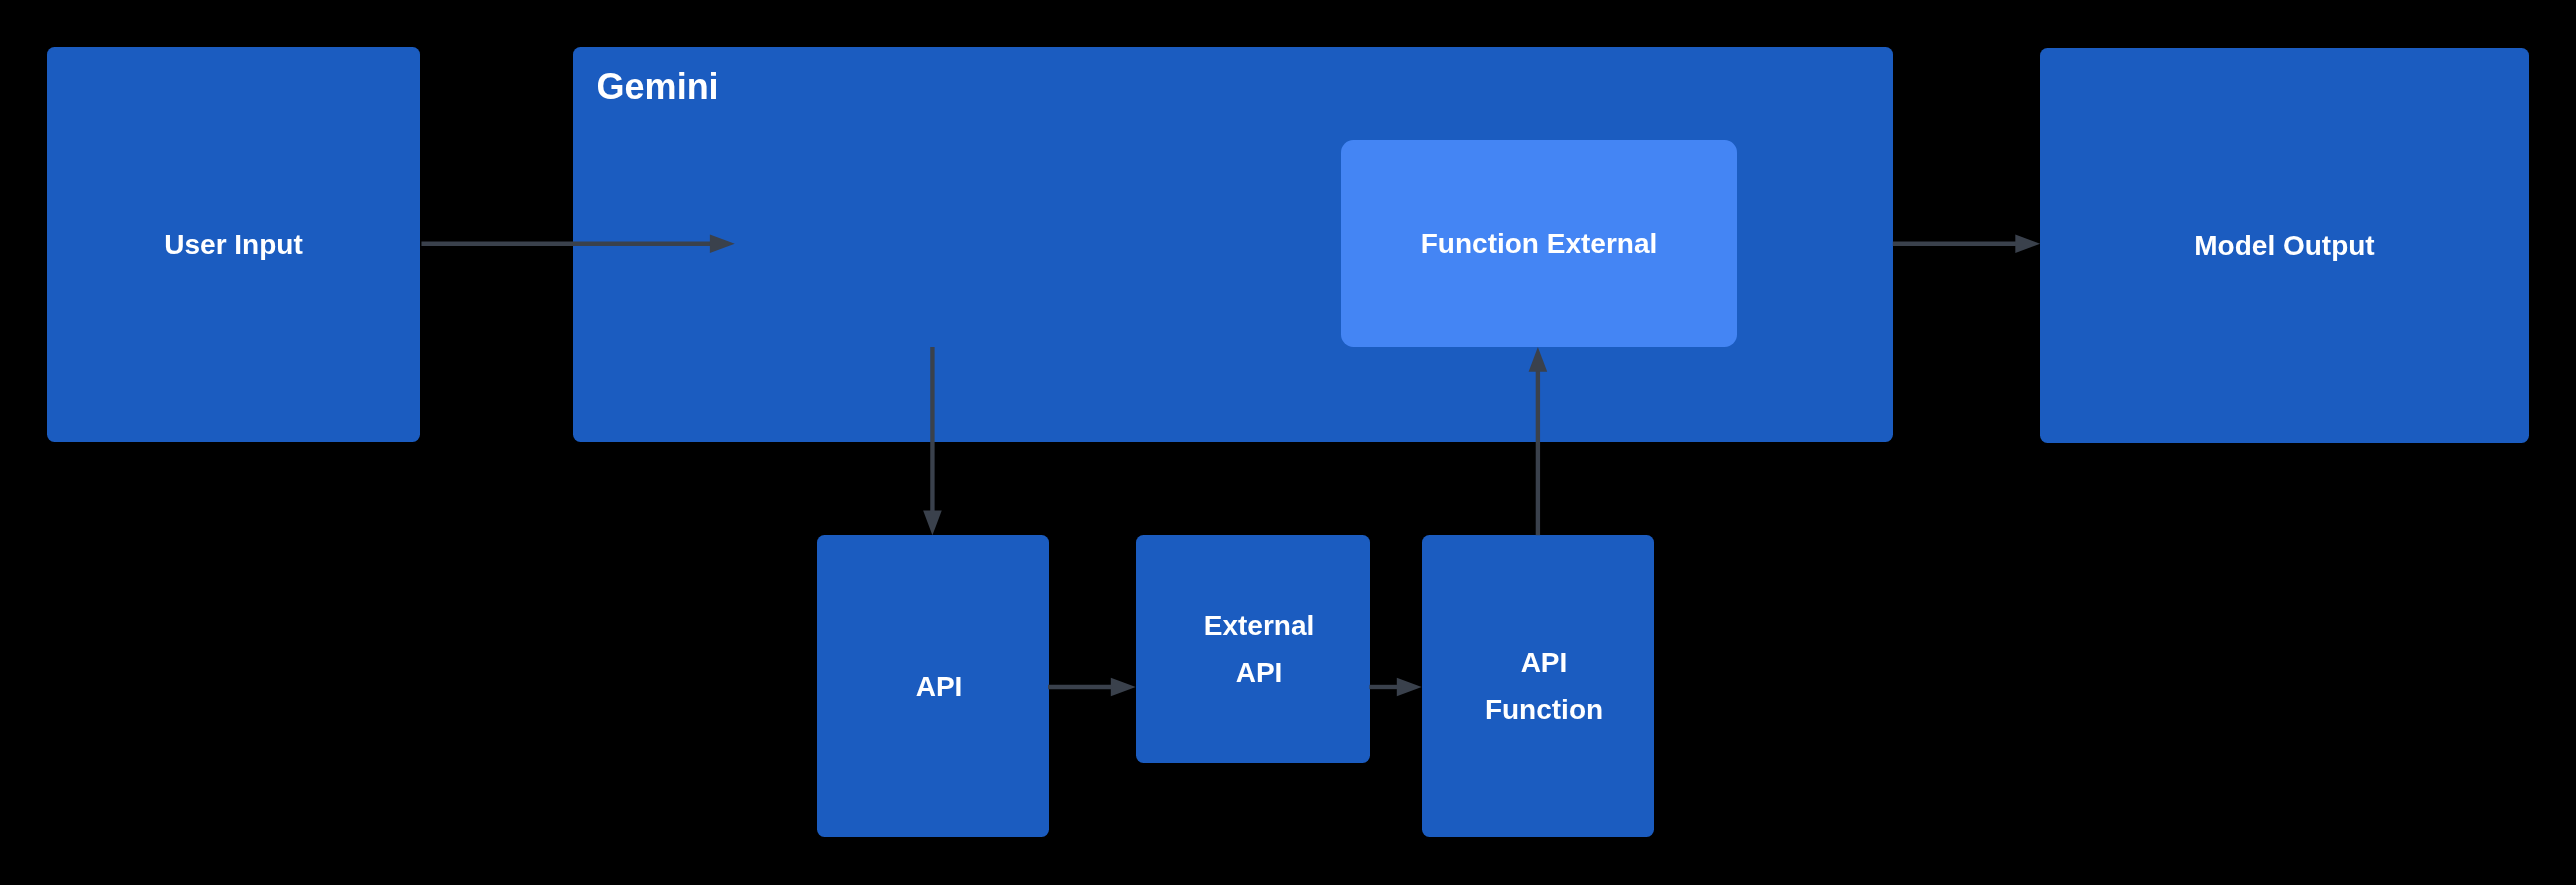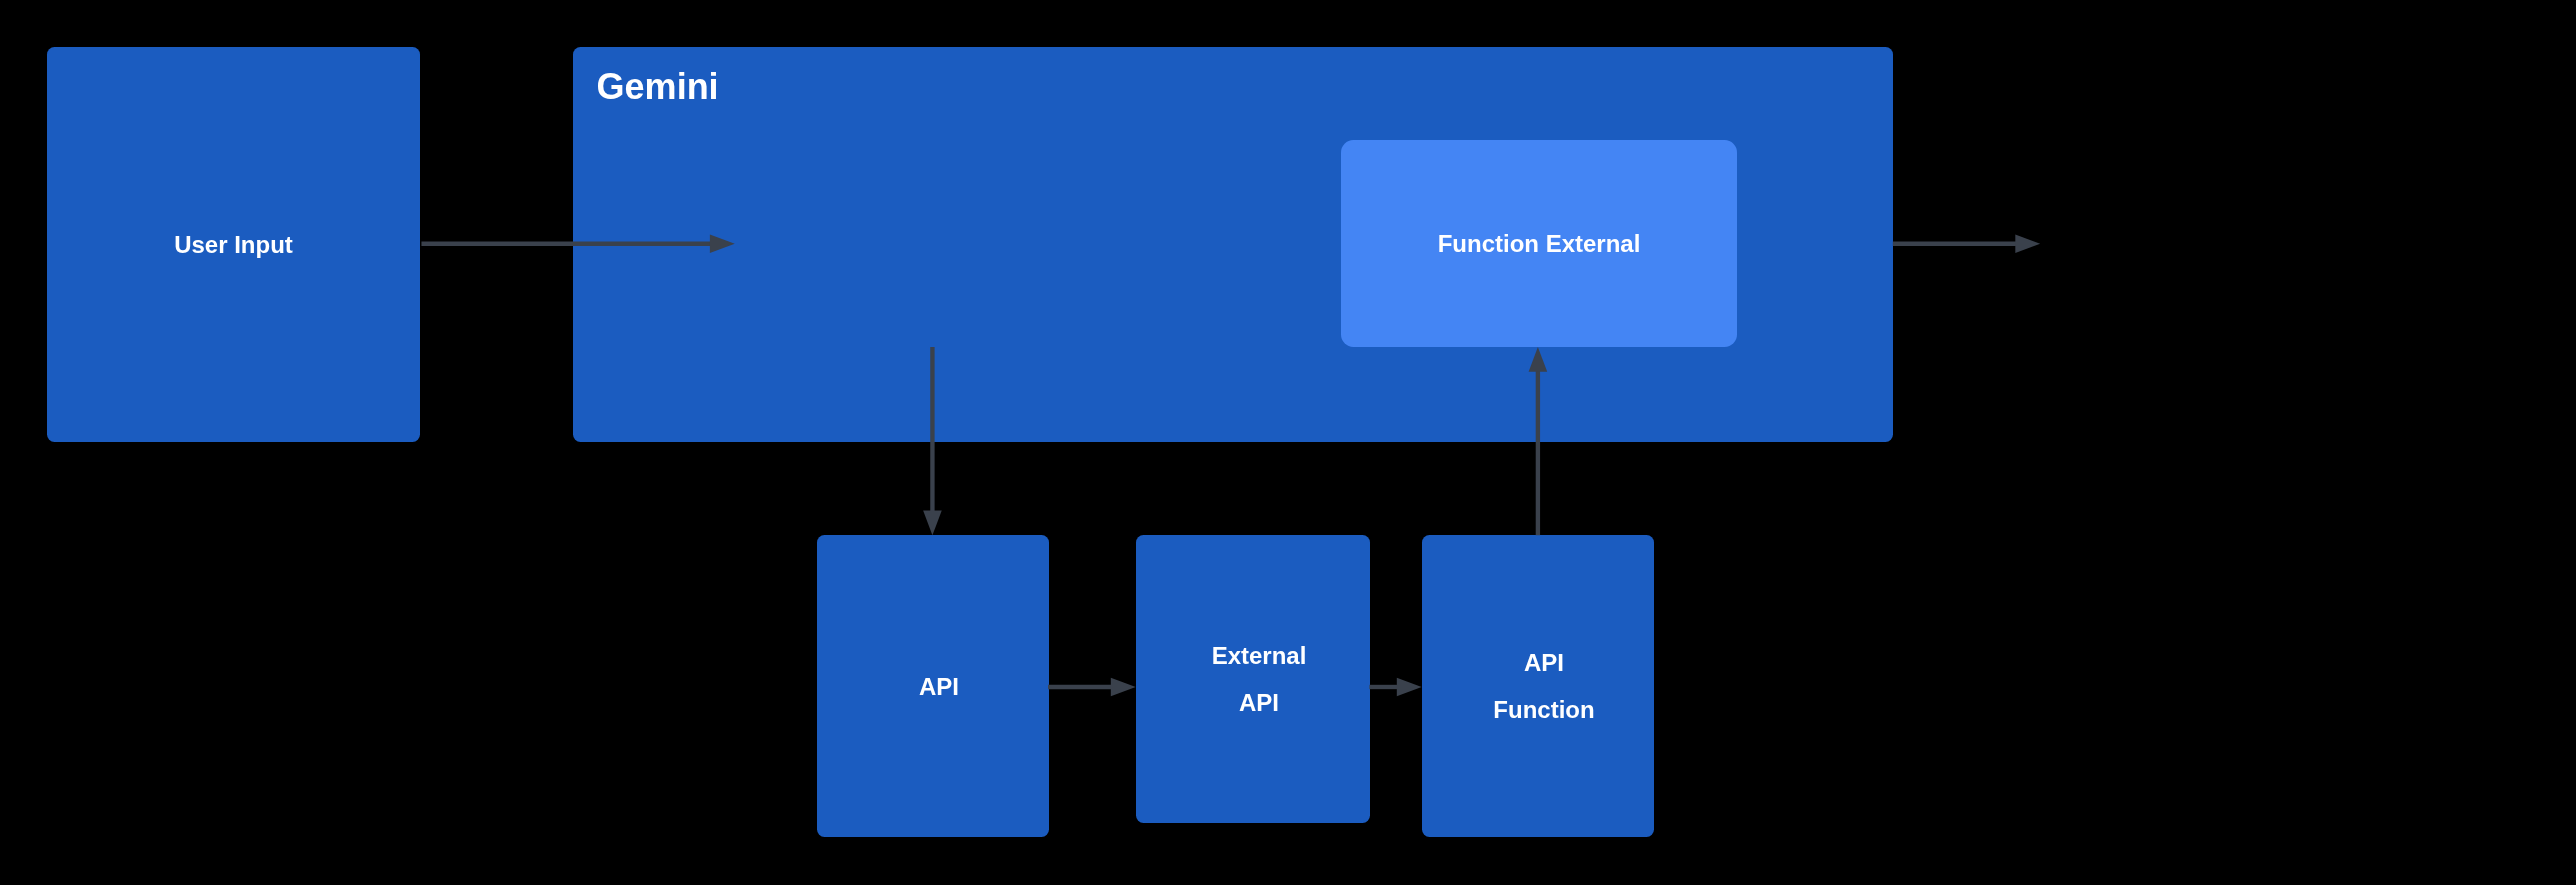--- a/index.html
+++ b/index.html
@@ -21,21 +21,21 @@
     height: 886px;
     background: var(--background);
     font-family: "Liberation Sans", sans-serif;
     overflow: hidden;
     padding-left: 28px;
   }
   .node {
     position: absolute;
     color: var(--text-color);
     font-weight: 700;
-    font-size: 24px;
+    font-size: 28px;
     line-height: 47px;
     display: flex;
     align-items: center;
     justify-content: center;
     text-align: center;
     background: var(--node-fill);
     border-radius: 7.5px;
   }
   .node.inner {
     background: var(--inner-node-fill);
@@ -67,41 +67,44 @@
   .edges-layer line { stroke: var(--arrow-color); stroke-width: 7; }
   .edges-layer polygon { fill: var(--arrow-color); }
 
   
   #user-input        { left: 47px;   top: 47px;  width: 373px;  height: 395px; }
   #gemini-container  { left: 573px;  top: 47px;  width: 1320px; height: 395px; }
   #function-call     { left: 735px; top: 140px; width: 397px;  height: 207px; }
   #function-response { left: 1341px; top: 140px; width: 396px;  height: 207px; }
   #model-output      { left: 2040px; top: 48px;  width: 489px;  height: 395px; }
   #api-parameters    { left: 817px; top: 535px; width: 232px;  height: 302px; }
-  #external-api      { left: 1136px; top: 535px; width: 234px;  height: 288px; }
+  #external-api      { left: 1136px; top: 535px; width: 234px;  height: 228px; }
   #api-response      { left: 1422px; top: 535px; width: 232px;  height: 302px; }
 </style>
 </head>
 <body>
 
 <div class="canvas">
 
   <div id="gemini-container" class="container-node">
     <div class="container-title">Gemini</div>
   </div>
 
   <div id="user-input" class="node">
     <span>User Input</span>
   </div>
 
 
   <div id="function-response" class="node inner">
     <span>Function External</span>
   </div>
 
+  <div id="model-output" class="node">
+    <span>Model Output</span>
+  </div>
 
   <div id="api-parameters" class="node">
     <span class="label-lines">
       <span>API</span>
     </span>
   </div>
 
   <div id="external-api" class="node">
     <span class="label-lines">
       <span>External</span>

